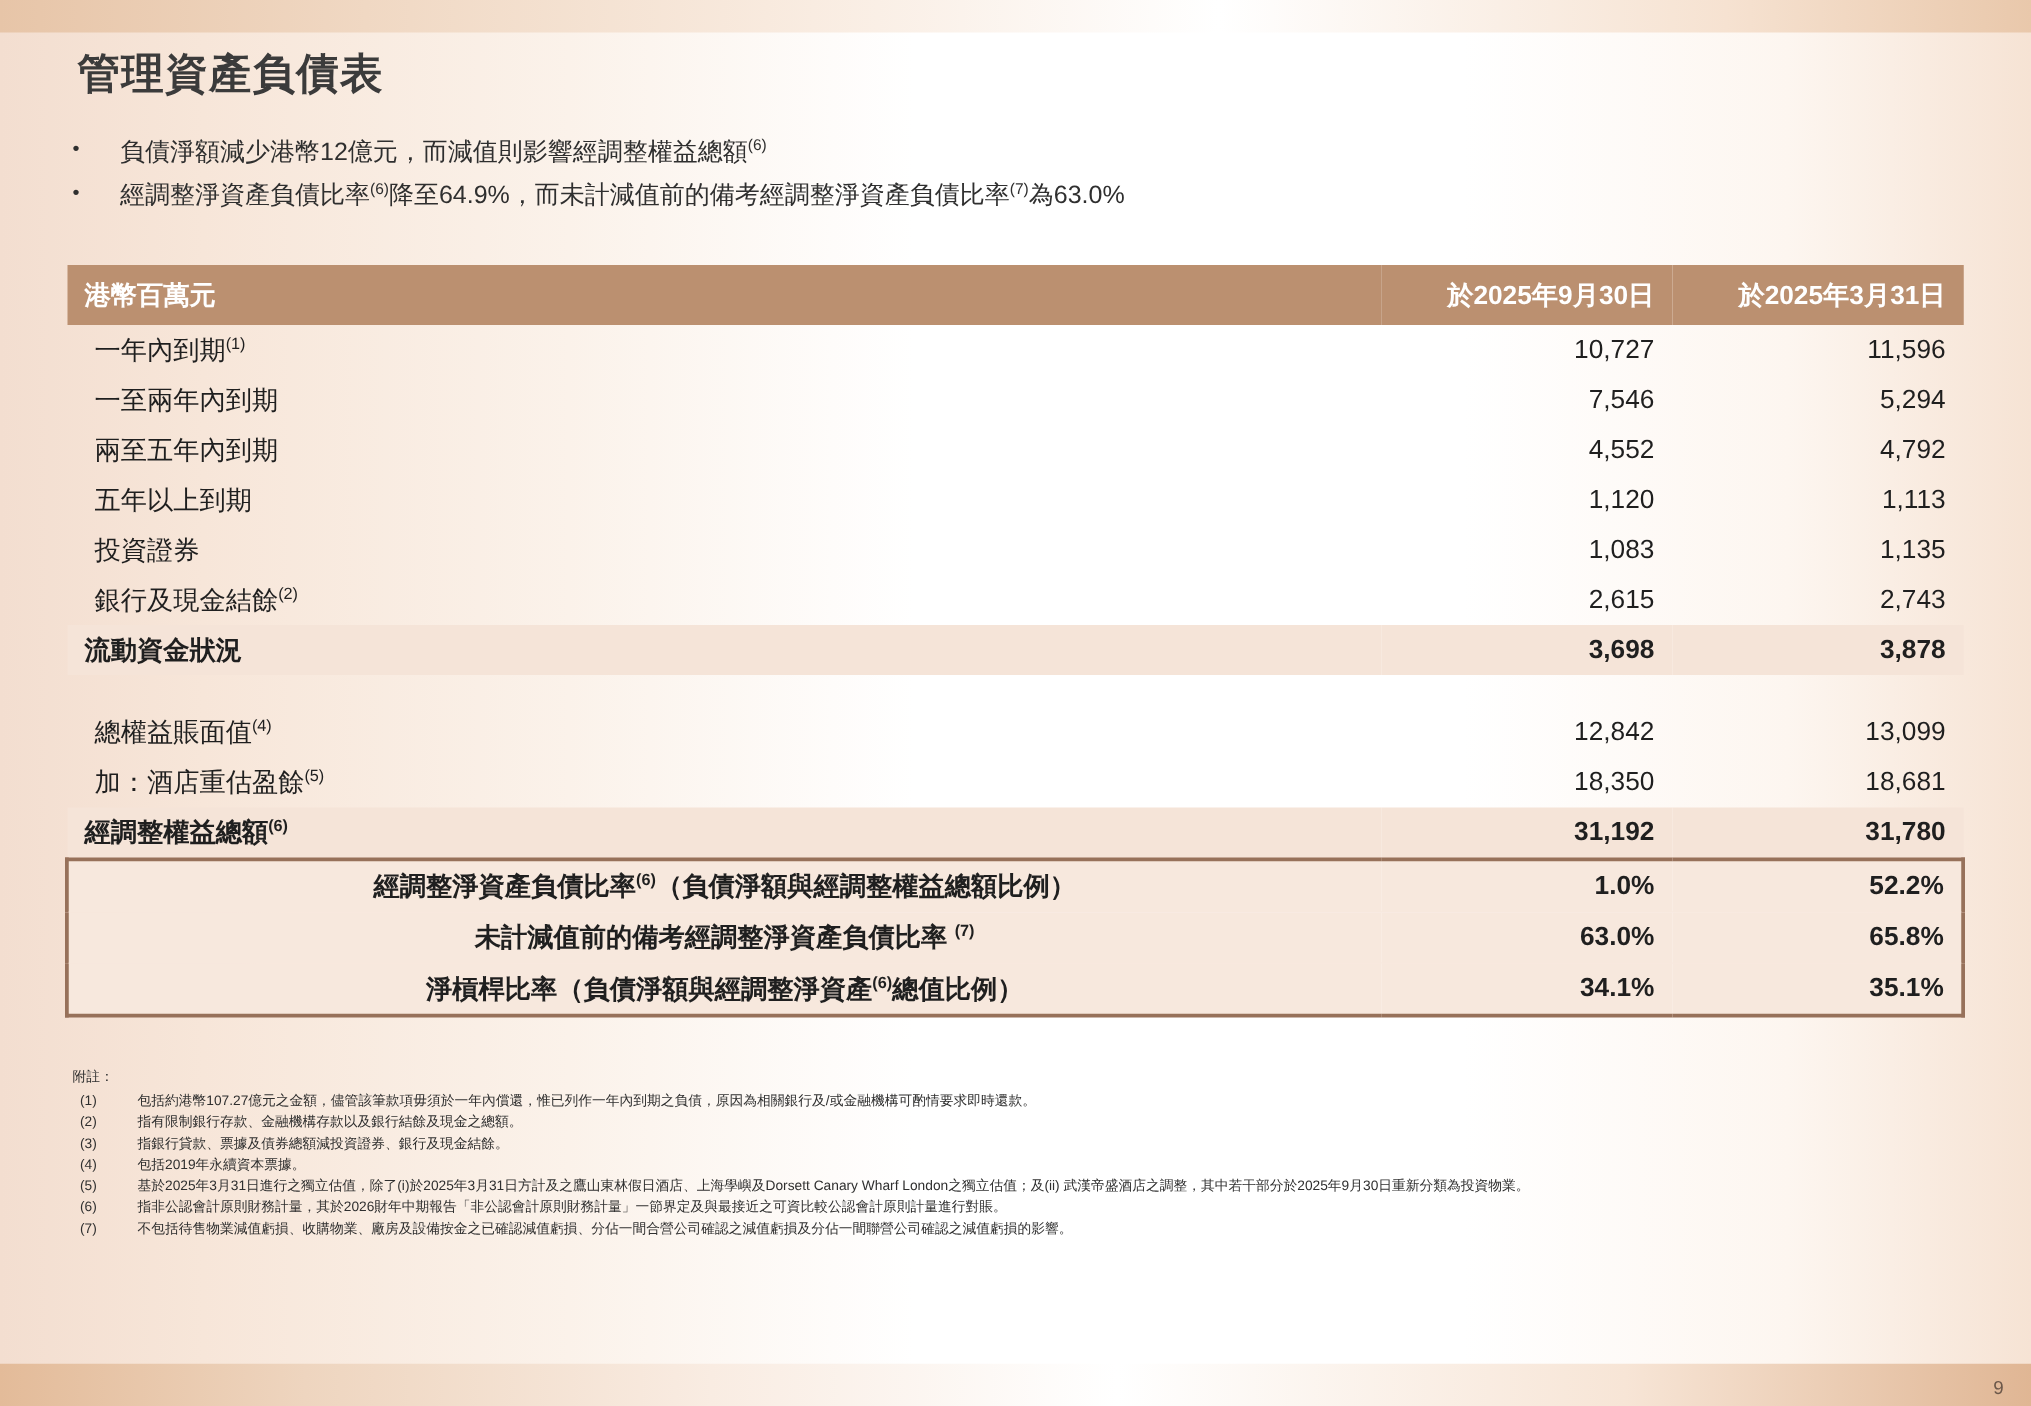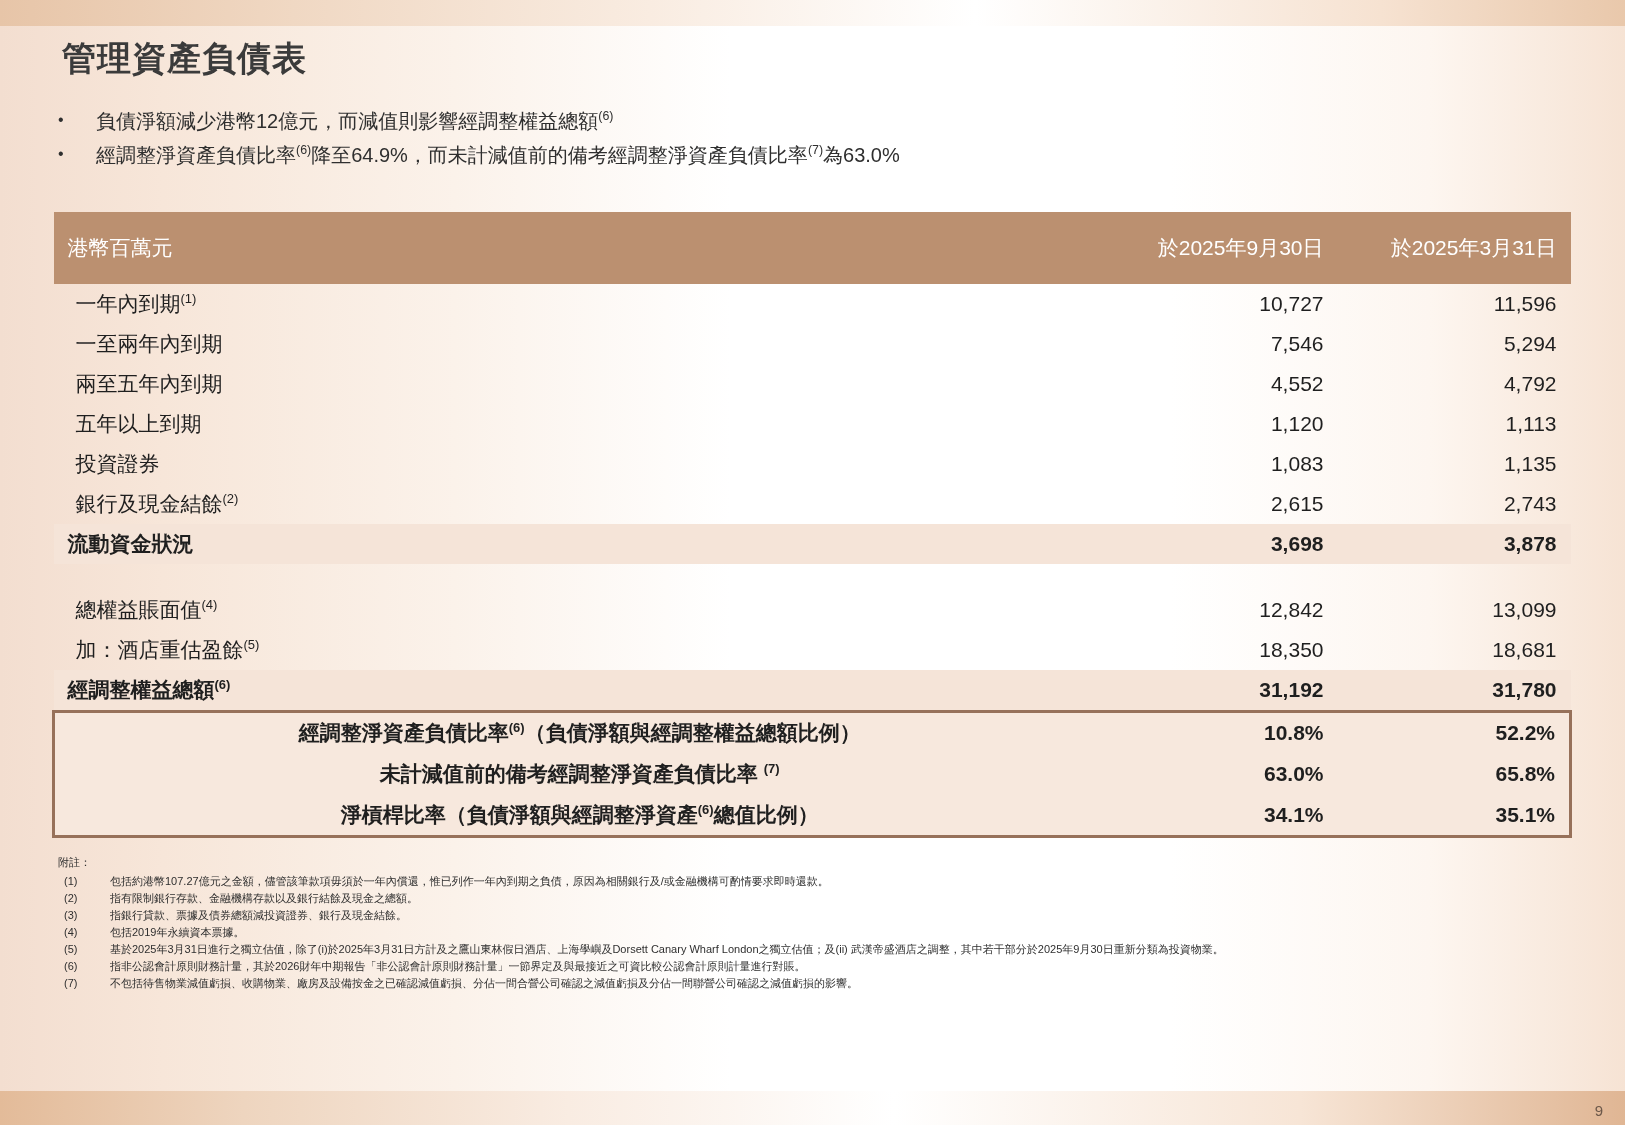--- a/index.html
+++ b/index.html
@@ -78,23 +78,23 @@
     left: 52px;
     top: 212px;
     width: 1520px;
     border-collapse: collapse;
     font-size: 21px;
     color: #1f1f1f;
   }
   table.fin th {
     background: #bb9070;
     color: #ffffff;
-    font-weight: 400;
+    font-weight: 700;
     font-size: 21px;
-    padding: 22px 14px;
+    padding: 10px 14px;
     text-align: right;
     white-space: nowrap;
   }
   table.fin th.lbl {
     text-align: left;
   }
   table.fin td {
     padding: 6px 14px;
     text-align: right;
     white-space: nowrap;
@@ -228,21 +228,21 @@
         <td>18,350</td>
         <td>18,681</td>
       </tr>
       <tr class="shade">
         <td class="lbl">經調整權益總額<sup>(6)</sup></td>
         <td>31,192</td>
         <td>31,780</td>
       </tr>
       <tr class="boxed box-first">
         <td class="lbl">經調整淨資產負債比率<sup>(6)</sup>（負債淨額與經調整權益總額比例）</td>
-        <td>10.8%</td>
+        <td>1.0%</td>
         <td>52.2%</td>
       </tr>
       <tr class="boxed">
         <td class="lbl">未計減值前的備考經調整淨資產負債比率 <sup>(7)</sup></td>
         <td>63.0%</td>
         <td>65.8%</td>
       </tr>
       <tr class="boxed box-last">
         <td class="lbl">淨槓桿比率（負債淨額與經調整淨資產<sup>(6)</sup>總值比例）</td>
         <td>34.1%</td>

